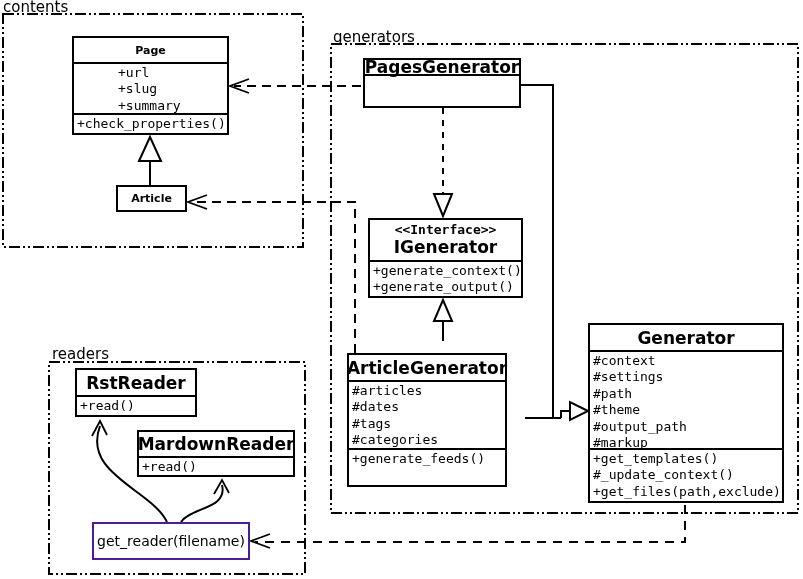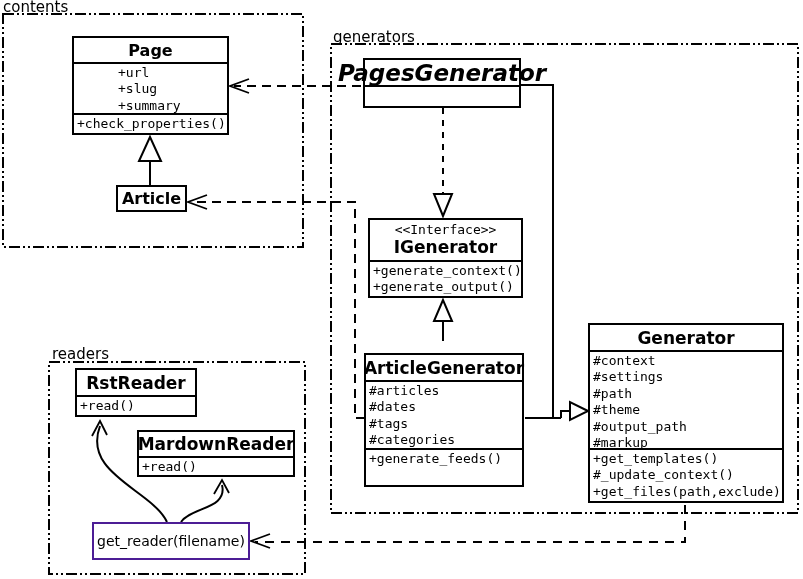--- a/index.html
+++ b/index.html
@@ -10,30 +10,30 @@
   svg.layer{position:absolute;left:0;top:0;}
   .pkg-label{
     position:absolute;font-size:15px;line-height:15px;color:#000;
     background:transparent;white-space:nowrap;text-align:center;
   }
   .uml-class{
     position:absolute;background:#fff;border:2px solid #000;
     box-sizing:border-box;display:flex;flex-direction:column;
   }
   .c-title{
-    border-bottom:2px solid #000;font-weight:bold;font-size:16px;
+    border-bottom:2px solid #000;font-weight:bold;font-size:11px;
     display:flex;align-items:center;justify-content:center;
     box-sizing:border-box;flex:0 0 auto;white-space:nowrap;
   }
   .c-title.solo{border-bottom:none;flex:1 1 auto;}
   .c-header{
     border-bottom:2px solid #000;box-sizing:border-box;flex:0 0 auto;
     display:flex;flex-direction:column;align-items:center;justify-content:center;
   }
-  .stereotype{font-family:"DejaVu Sans Mono",monospace;font-size:13px;line-height:15px;}
+  .stereotype{font-family:"DejaVu Sans Mono",monospace;font-size:13px;line-height:15px;font-weight:bold;}
   .hdr-title{font-weight:bold;font-size:17px;line-height:21px;}
   .c-members{
     font-family:"DejaVu Sans Mono",monospace;font-size:13px;
     padding:1px 3px;box-sizing:border-box;flex:0 0 auto;overflow:hidden;
   }
   .c-members.divided{border-bottom:2px solid #000;}
   .member{line-height:16.4px;white-space:nowrap;}
   .fn-box{
     position:absolute;background:#fff;border:2px solid #4c1d95;box-sizing:border-box;
     display:flex;align-items:center;justify-content:center;
@@ -113,35 +113,35 @@
     <div class="c-members">
       <div class="member">+check_properties()</div>
     </div>
   </div>
 
   <div class="uml-class" style="left:116px;top:185px;width:71px;height:27px;">
     <div class="c-title solo">Article</div>
   </div>
 
   <div class="uml-class" style="left:363px;top:58px;width:158px;height:50px;">
-    <div class="c-title" style="height:27px;font-size:23px;font-style:italic;">PagesGenerator</div>
+    <div class="c-title" style="height:16px;font-size:17px;">PagesGenerator</div>
   </div>
 
   <div class="uml-class" style="left:368px;top:218px;width:155px;height:80px;">
     <div class="c-header" style="height:42px;">
       <div class="stereotype">&lt;&lt;Interface&gt;&gt;</div>
       <div class="hdr-title">IGenerator</div>
     </div>
     <div class="c-members">
       <div class="member">+generate_context()</div>
       <div class="member">+generate_output()</div>
     </div>
   </div>
 
-  <div class="uml-class" style="left:364px;top:353px;width:160px;height:134px;">
+  <div class="uml-class" style="left:347px;top:353px;width:160px;height:134px;">
     <div class="c-title" style="height:27px;font-size:17px;">ArticleGenerator</div>
     <div class="c-members divided" style="height:68px;">
       <div class="member">#articles</div>
       <div class="member">#dates</div>
       <div class="member">#tags</div>
       <div class="member">#categories</div>
     </div>
     <div class="c-members">
       <div class="member">+generate_feeds()</div>
     </div>

